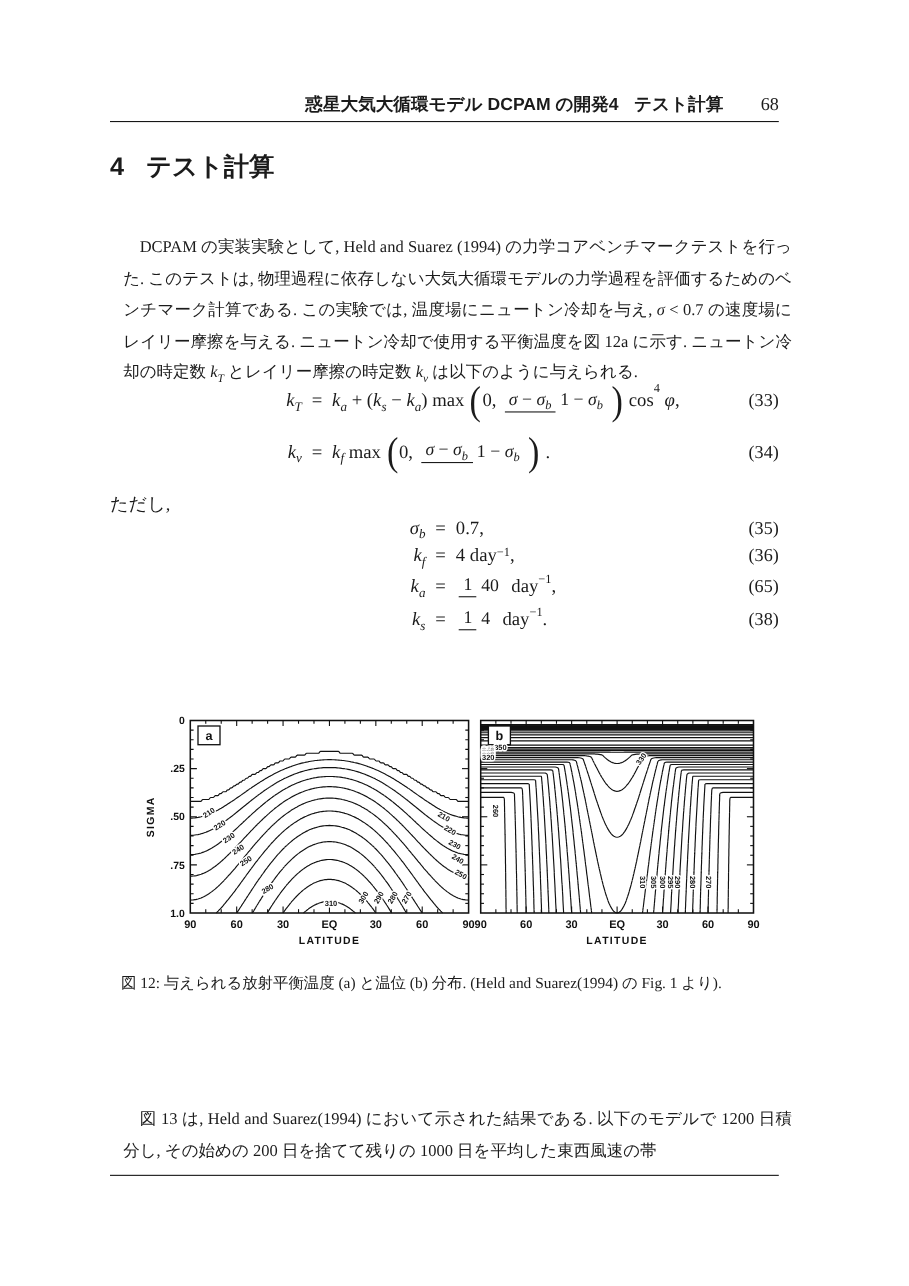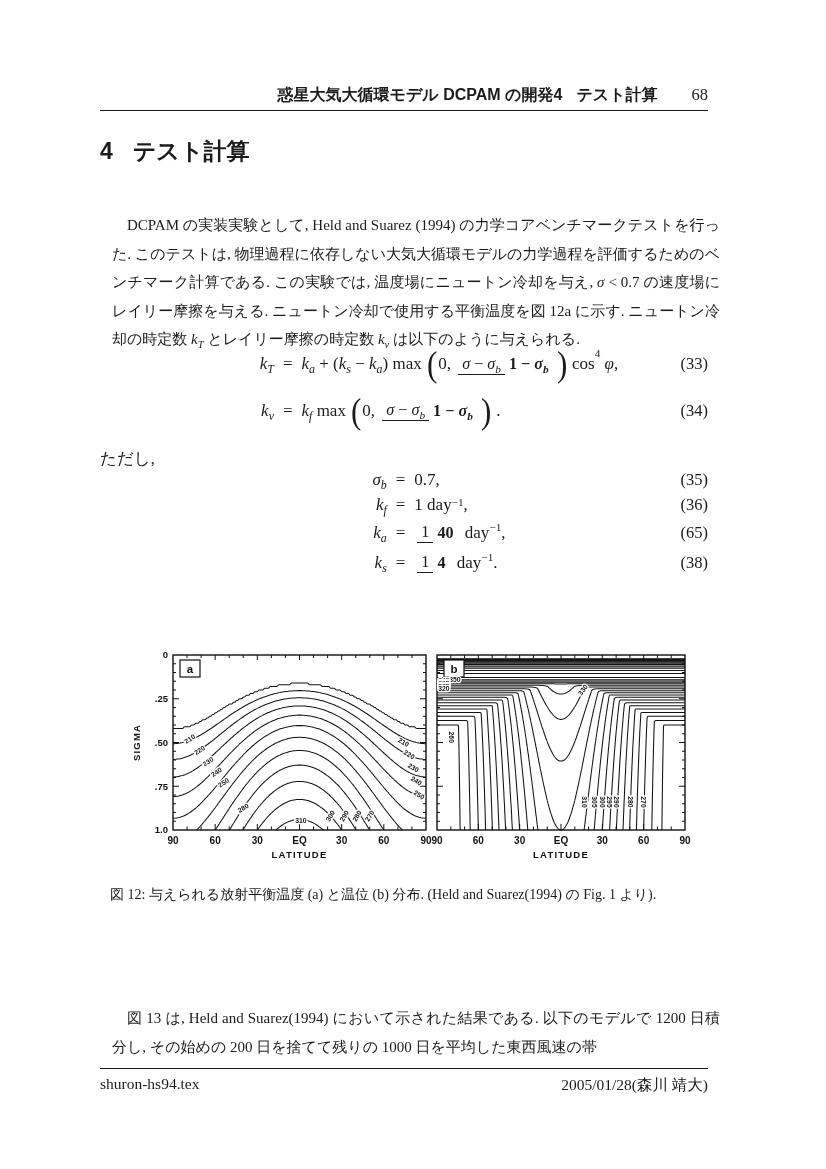--- a/index.html
+++ b/index.html
@@ -34,21 +34,21 @@
   .eq-sp{grid-column:1;}
   .eq-lhs{grid-column:2;justify-self:end;display:inline-flex;align-items:center;white-space:pre;}
   .eq-rel{grid-column:3;padding:0 9px;}
   .eq-rhs{grid-column:4;justify-self:start;display:inline-flex;align-items:center;white-space:pre;}
   .eq-no{grid-column:5;justify-self:end;font-size:16.5px;}
   .eq-lhs .mrm,.eq-rhs .mrm{white-space:pre;}
   .mit{font-style:italic;}
   sub{font-size:70%;font-style:italic;line-height:0;}
   .frac{display:inline-flex;flex-direction:row;align-items:center;margin:2px 3px;font-size:95%;line-height:1.25;}
   .fn{padding:0 4px;border-bottom:1.2px solid #1b1b1b;}
-  .fd{padding:0 4px;font-weight:bold;}
+  .fd{padding:0 4px;}
   .bigp{font-size:215%;font-weight:400;line-height:1;transform:scaleX(.85);}
   .sup{font-size:66%;align-self:flex-start;transform:translateY(1px);font-style:normal;}
   
   #figsvg{position:absolute;left:128px;top:640px;}
   #figsvg text{font-family:"Liberation Sans","DejaVu Sans",sans-serif;font-weight:bold;fill:#111;}
   #figsvg .tkl{font-size:10px;}
   #figsvg .ytl{font-size:9.5px;}
   #figsvg .axl{font-size:9.5px;letter-spacing:1.2px;}
   #figsvg .pl{font-size:11.5px;}
   #figsvg .cl{font-size:6.8px;paint-order:stroke;stroke:#fff;stroke-width:2.6px;}
@@ -92,21 +92,21 @@
   <div class="eqgrid eqgrid-b">
     <span class="eq-sp"></span>
     <span class="eq-lhs"><span class="mit">σ<sub>b</sub></span></span>
     <span class="eq-rel">=</span>
     <span class="eq-rhs"><span class="mrm">0.7,</span></span>
     <span class="eq-no">(35)</span>
 
     <span class="eq-sp"></span>
     <span class="eq-lhs"><span class="mit">k<sub>f</sub></span></span>
     <span class="eq-rel">=</span>
-    <span class="eq-rhs"><span class="mrm">1 day</span><span class="sup">−1</span><span class="mrm">,</span></span>
+    <span class="eq-rhs"><span class="mrm">4 day</span><span class="sup">−1</span><span class="mrm">,</span></span>
     <span class="eq-no">(36)</span>
 
     <span class="eq-sp"></span>
     <span class="eq-lhs"><span class="mit">k<sub>a</sub></span></span>
     <span class="eq-rel">=</span>
     <span class="eq-rhs"><span class="frac"><span class="fn"><span class="mrm">1</span></span><span class="fd"><span class="mrm">40</span></span></span><span class="mrm"> day</span><span class="sup">−1</span><span class="mrm">,</span></span>
     <span class="eq-no">(65)</span>
 
     <span class="eq-sp"></span>
     <span class="eq-lhs"><span class="mit">k<sub>s</sub></span></span>
@@ -368,18 +368,14 @@
         <text x="501.8888888888889" y="162" dy="0.33em" text-anchor="middle" class="cl" transform="rotate(90 501.8888888888889 162)">280</text>
         <text x="515.6666666666666" y="162" dy="0.33em" text-anchor="middle" class="cl" transform="rotate(90 515.6666666666666 162)">270</text>
       </g>
     </svg>
 
   <div class="caption">図 12: 与えられる放射平衡温度 (a) と温位 (b) 分布. (Held and Suarez(1994) の Fig. 1 より).</div>
 
   <p class="body-para para2"><span class="mrm">図 13 は, Held and Suarez(1994) において示された結果である. 以下のモデルで 1200 日積分し, その始めの 200 日を捨てて残りの 1000 日を平均した東西風速の帯</span></p>
 
   <div class="rule foot-rule"></div>
-  <div class="footer">
-    <span>shuron-hs94.tex</span>
-    <span>2005/01/28(森川 靖大)</span>
-  </div>
 
 </div>
 
 </body></html>

